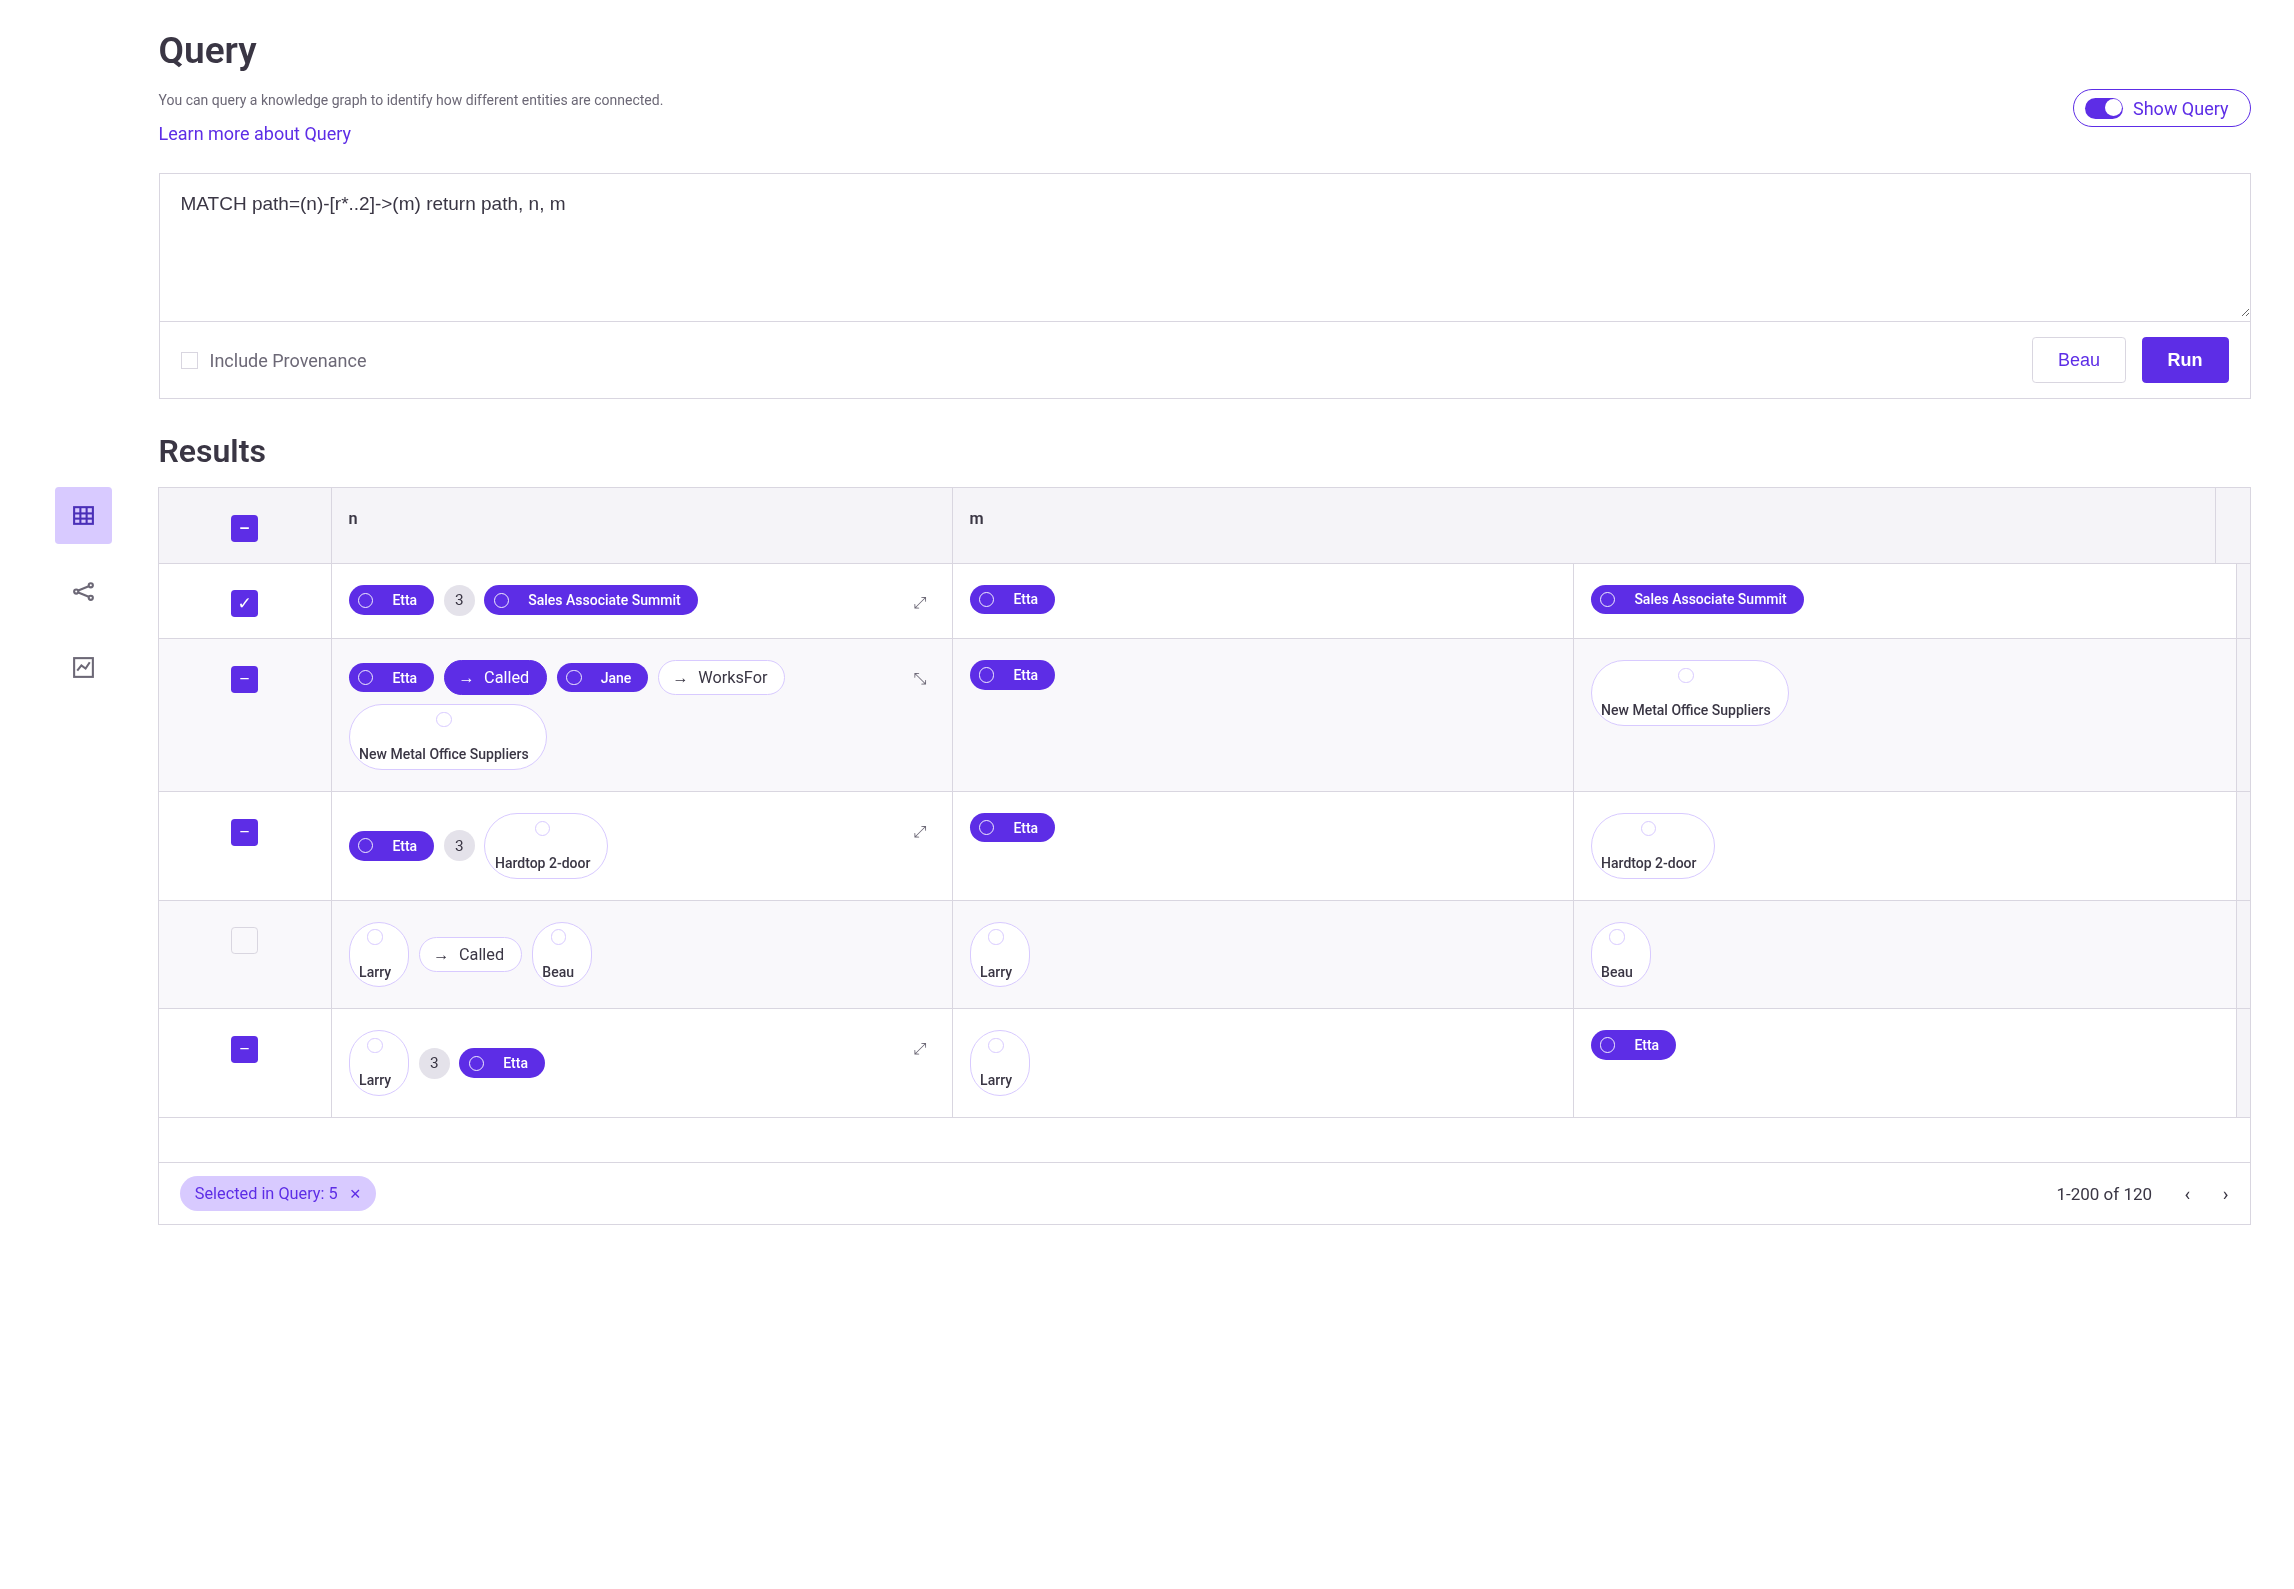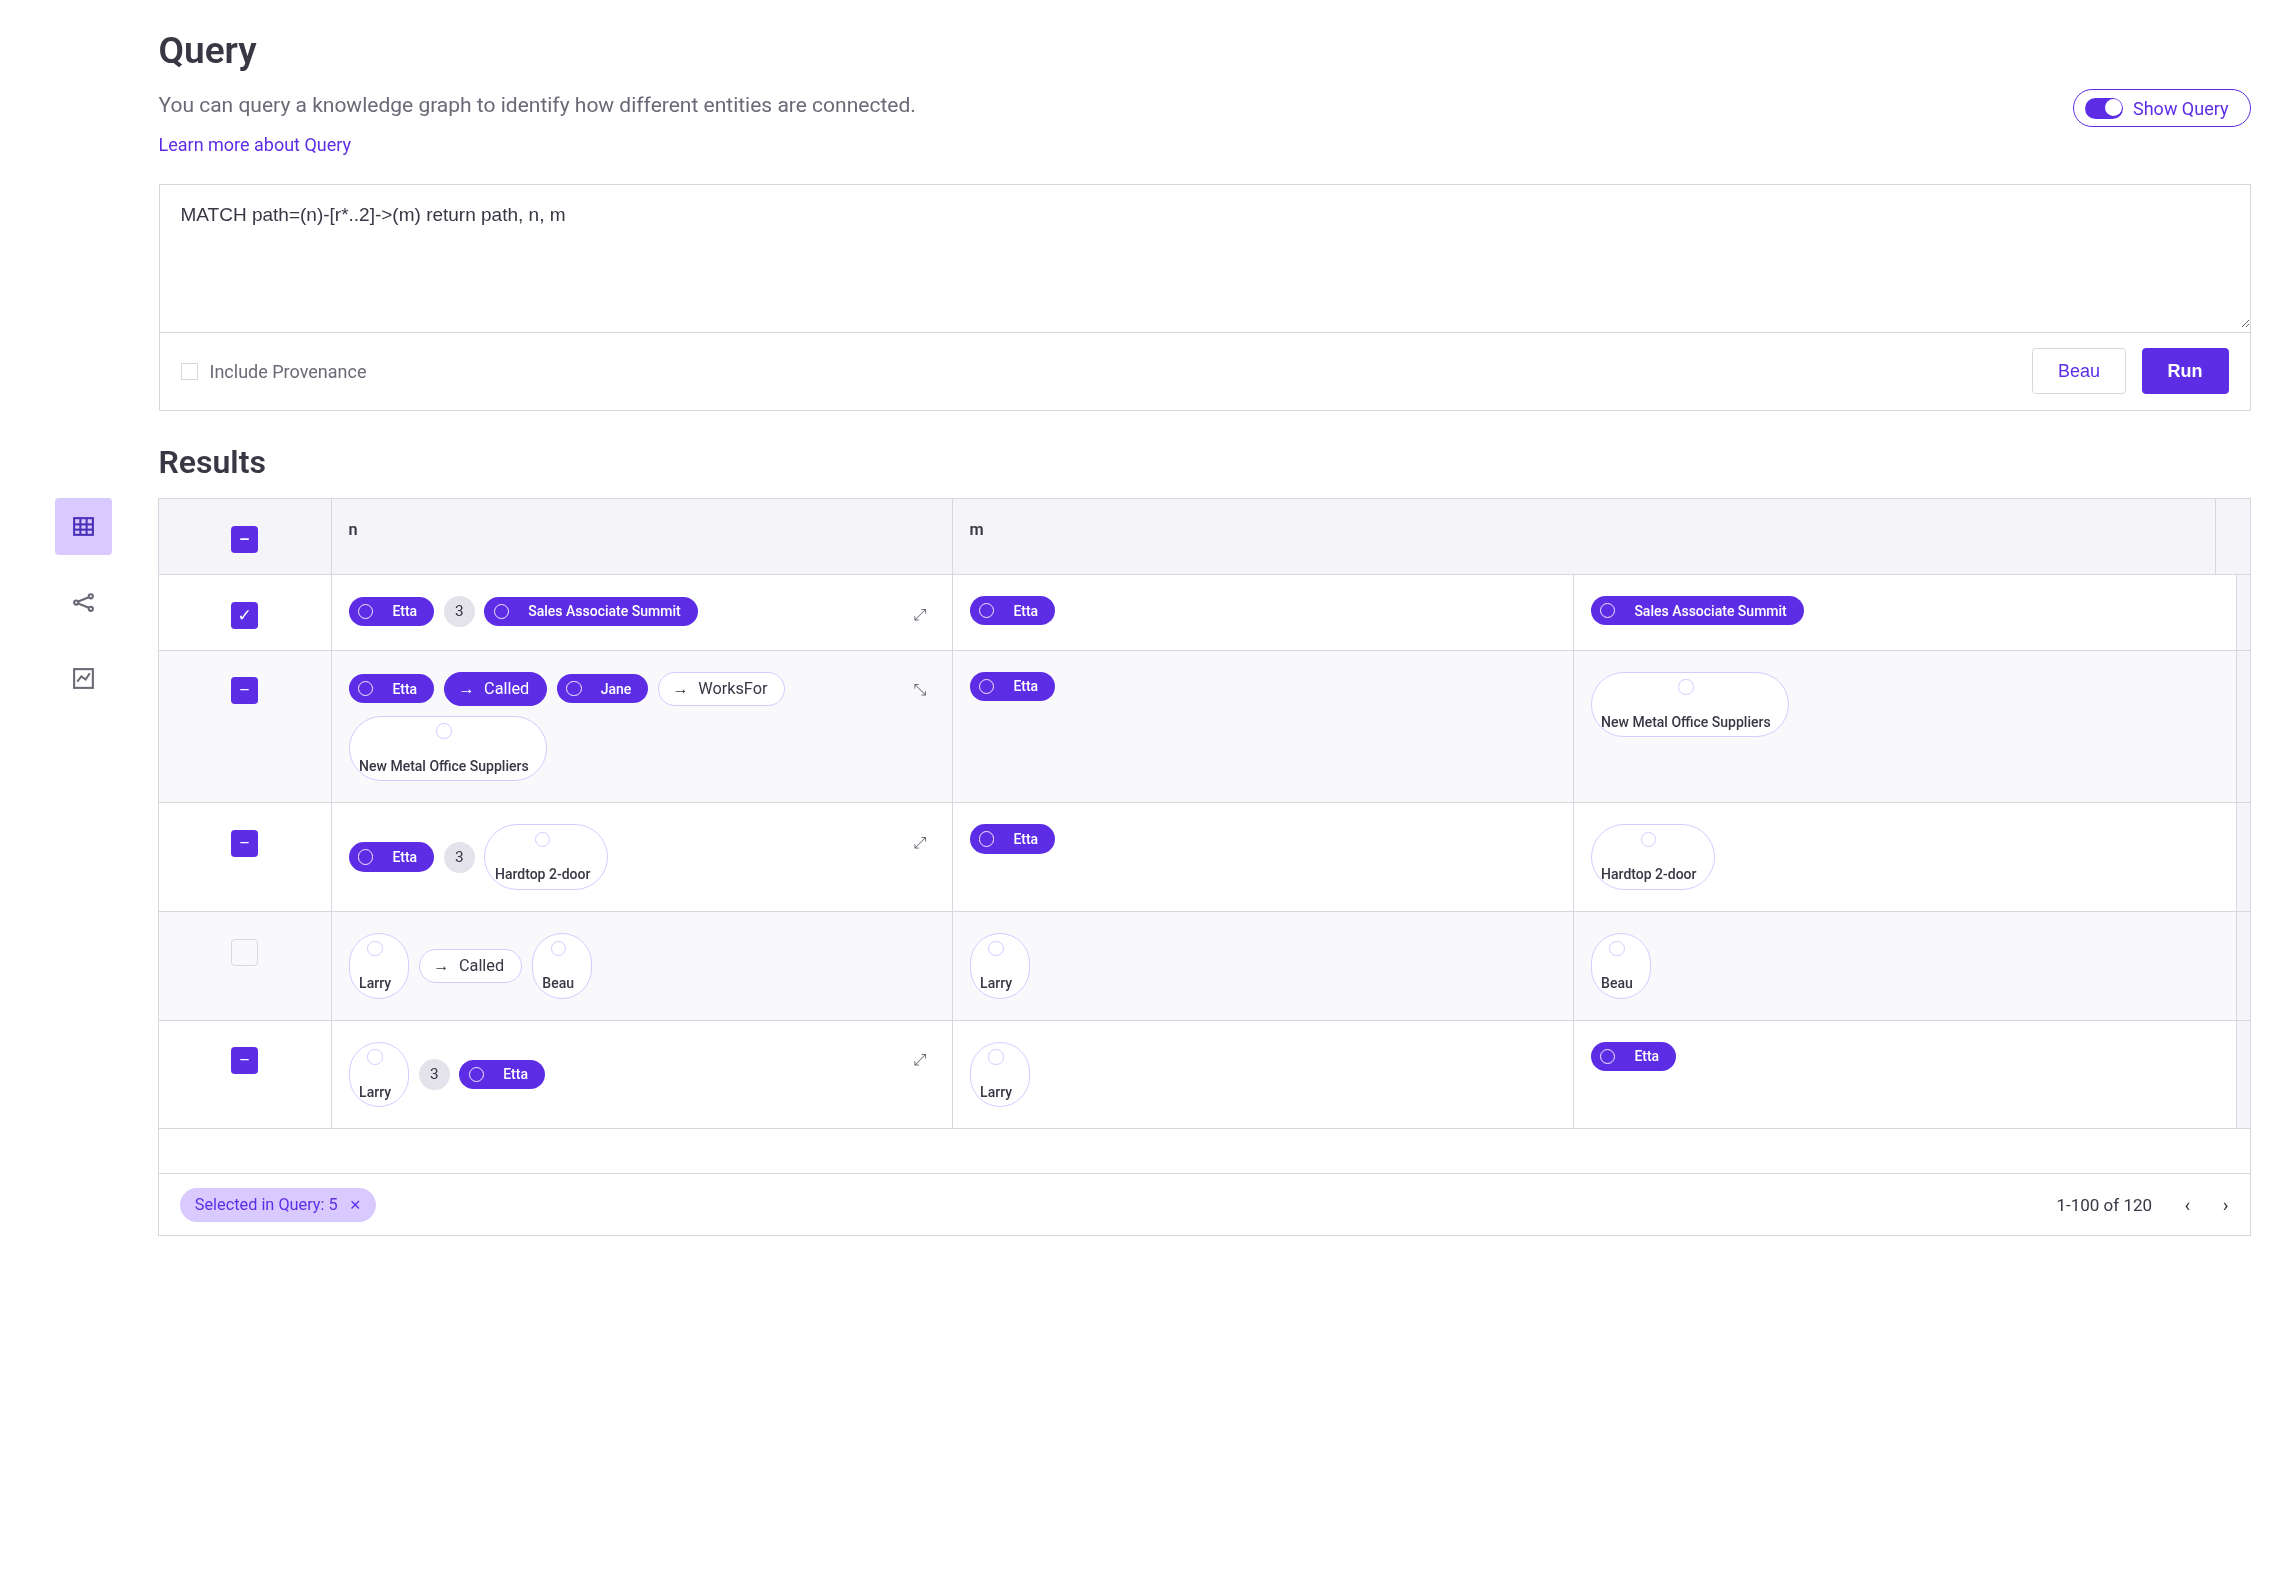--- a/index.html
+++ b/index.html
@@ -17,21 +17,21 @@
     margin:0;
     font-family:-apple-system,BlinkMacSystemFont,"Segoe UI",Roboto,sans-serif;
     color:var(--text);
     background:#fff;
     font-size:16.3px;
   }
   .page{max-width:2275px;margin:0 auto;padding:29px 0 0 0;}
   .content{margin-left:149px;margin-right:34px;}
   h1.page-title{font-size:37px;font-weight:600;margin:0 0 17px 0;color:var(--text);}
   .intro-row{display:flex;justify-content:space-between;align-items:flex-start;}
-  .intro-text{color:var(--text-soft);font-size:21px;line-height:1.6;}
+  .intro-text{color:var(--text-soft);font-size:14px;line-height:1.6;}
   .learn-link{color:var(--purple);text-decoration:none;font-size:18px;display:inline-block;margin-top:11.5px;}
   .show-query-pill{
     border:1.9px solid var(--purple);border-radius:955px;
     padding:7.6px 21px 7.6px 11.5px;display:flex;align-items:center;gap:9.6px;
     color:var(--purple);font-size:18px;cursor:pointer;user-select:none;
   }
   .toggle{width:38px;height:21px;background:var(--purple);border-radius:955px;position:relative;}
   .toggle::after{content:"";position:absolute;top:1.9px;right:1.9px;width:17px;height:17px;border-radius:50%;background:#fff;}
   .query-box{margin-top:29px;border:1px solid var(--gray-border);}
   .query-text{
@@ -340,21 +340,21 @@
               <div class="th-end"></div>
             </div>
           </div>
       </div>
       <div class="panel-footer">
         <span class="sel-chip">
           <span>Selected in Query: 5</span>
           <span class="x">✕</span>
         </span>
         <div class="pager">
-          <span>1-100 of 120</span>
+          <span>1-200 of 120</span>
           <span class="nav">‹</span>
           <span class="nav">›</span>
         </div>
       </div>
     </div>
   </div>
 </div>
 
 
 </body></html>

